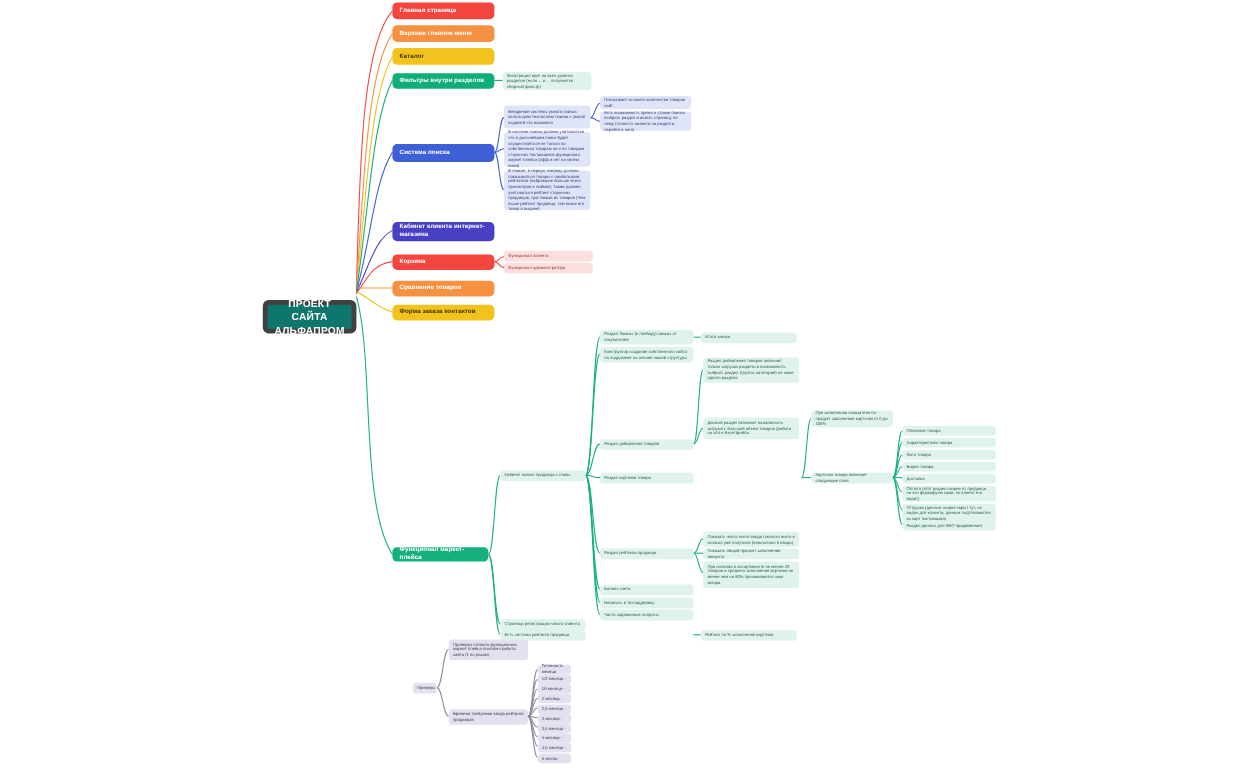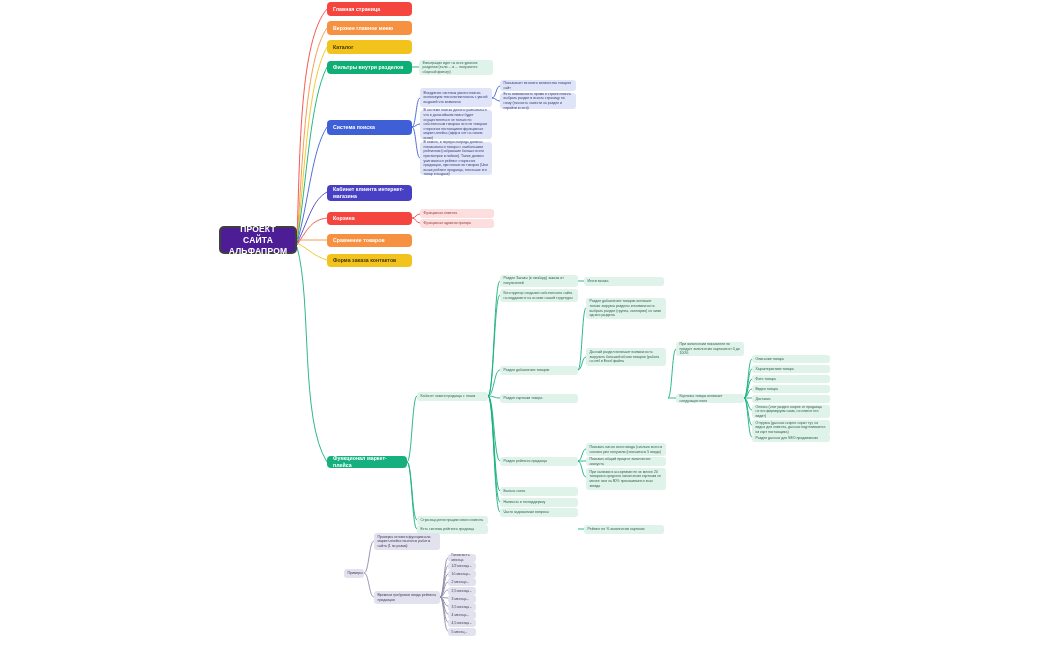--- a/index.html
+++ b/index.html
@@ -6,24 +6,24 @@
   html,body{margin:0;padding:0;background:#ffffff;}
   body{width:1050px;height:650px;position:relative;overflow:hidden;
        font-family:"Liberation Sans","DejaVu Sans",sans-serif;}
   #canvas{position:absolute;left:0;top:0;width:1050px;height:650px;}
   svg#links{position:absolute;left:0;top:0;width:1050px;height:650px;pointer-events:none;}
   .node{position:absolute;box-sizing:border-box;border-radius:4px;
         display:flex;align-items:center;}
   .node span{display:block;width:100%;}
 
   
-  .root{background:#4c1d95;border:2px solid #404040;border-radius:5px;
+  .root{background:#0f766e;border:4px solid #404040;border-radius:5px;
         color:#ffffff;font-weight:bold;font-size:8.5px;line-height:11px;
         text-align:center;letter-spacing:.2px;justify-content:center;
-        padding:4px 5px;text-transform:uppercase;}
+        padding:4px 5px;text-transform:uppercase;margin-top:24px;}
 
   
   .l1{color:#ffffff;font-weight:bold;font-size:5.2px;line-height:7px;
       border-radius:4px;padding:3px 6px;letter-spacing:.05px;}
   .l1.red{background:#f4453f;}
   .l1.orange{background:#f59140;}
   .l1.yellow{background:#f2c21d;color:#3d3205;}
   .l1.green{background:#0fae76;}
   .l1.blue{background:#3f5fd6;}
   .l1.indigo{background:#4840c4;}

